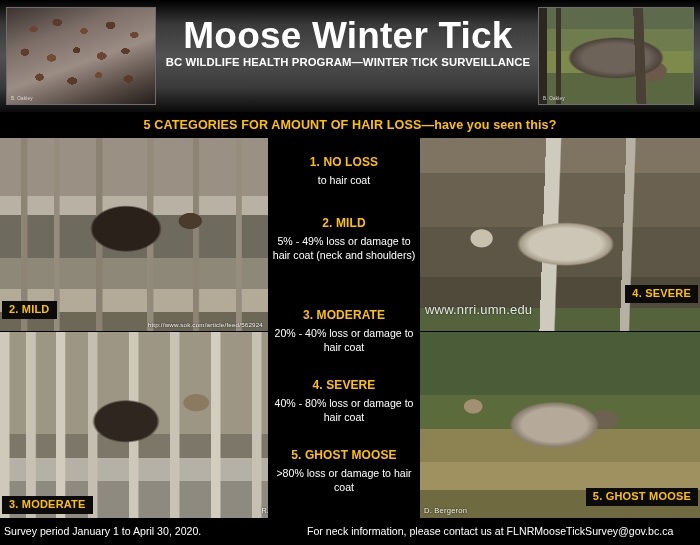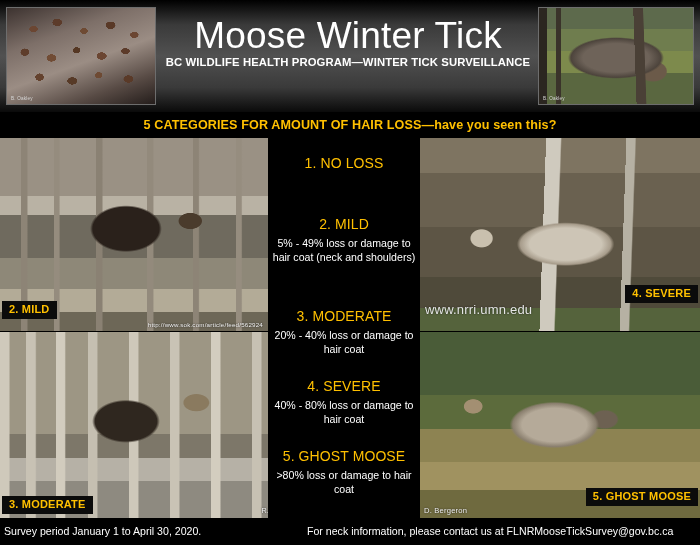--- a/index.html
+++ b/index.html
@@ -40,21 +40,21 @@
     position: absolute;
     left: 160px; top: 16px;
     width: 376px;
     text-align: center;
   }
   .hdr-title {
     font-size: 37px;
     color: #ffffff;
     letter-spacing: 0.2px;
     line-height: 1.08;
-    font-weight: 400;
+    font-weight: 700;
     white-space: nowrap;
   }
   .hdr-sub {
     font-size: 11.3px;
     color: #ffffff;
     font-weight: 600;
     letter-spacing: 0.1px;
     white-space: nowrap;
   }
   .photo-credit {
@@ -128,22 +128,22 @@
     left: 268px; top: 138px;
     width: 152px; height: 380px;
     background: #000000;
     text-align: center;
     padding: 0 4px;
     box-sizing: border-box;
   }
   .cat { margin: 0; }
   .cat-title {
     color: #ffc000;
-    font-size: 14px;
-    font-weight: normal;
+    font-size: 12px;
+    font-weight: bold;
     letter-spacing: 0.1px;
     white-space: nowrap;
   }
   .cat-desc {
     color: #ffffff;
     font-size: 10.6px;
     line-height: 1.32;
     margin-top: 5px;
   }
   .cat-1 { position:absolute; left:0; right:0; top: 17px; }
@@ -281,20 +281,21 @@
   <div class="tile tile-ghost">
     <div class="art art-ghost"></div>
     <div class="tile-label lbl-ghost">5. GHOST MOOSE</div>
     <div class="watermark wm-ghost">D. Bergeron</div>
   </div>
 
   <div class="categories">
 
     <div class="cat cat-1">
       <div class="cat-title">1. NO LOSS</div>
+      <div class="cat-desc">to hair coat</div>
     </div>
 
     <div class="cat cat-2">
       <div class="cat-title">2. MILD</div>
       <div class="cat-desc">5% - 49% loss or damage to hair coat (neck and shoulders)</div>
     </div>
 
     <div class="cat cat-3">
       <div class="cat-title">3. MODERATE</div>
       <div class="cat-desc">20% - 40% loss or damage to hair coat</div>

